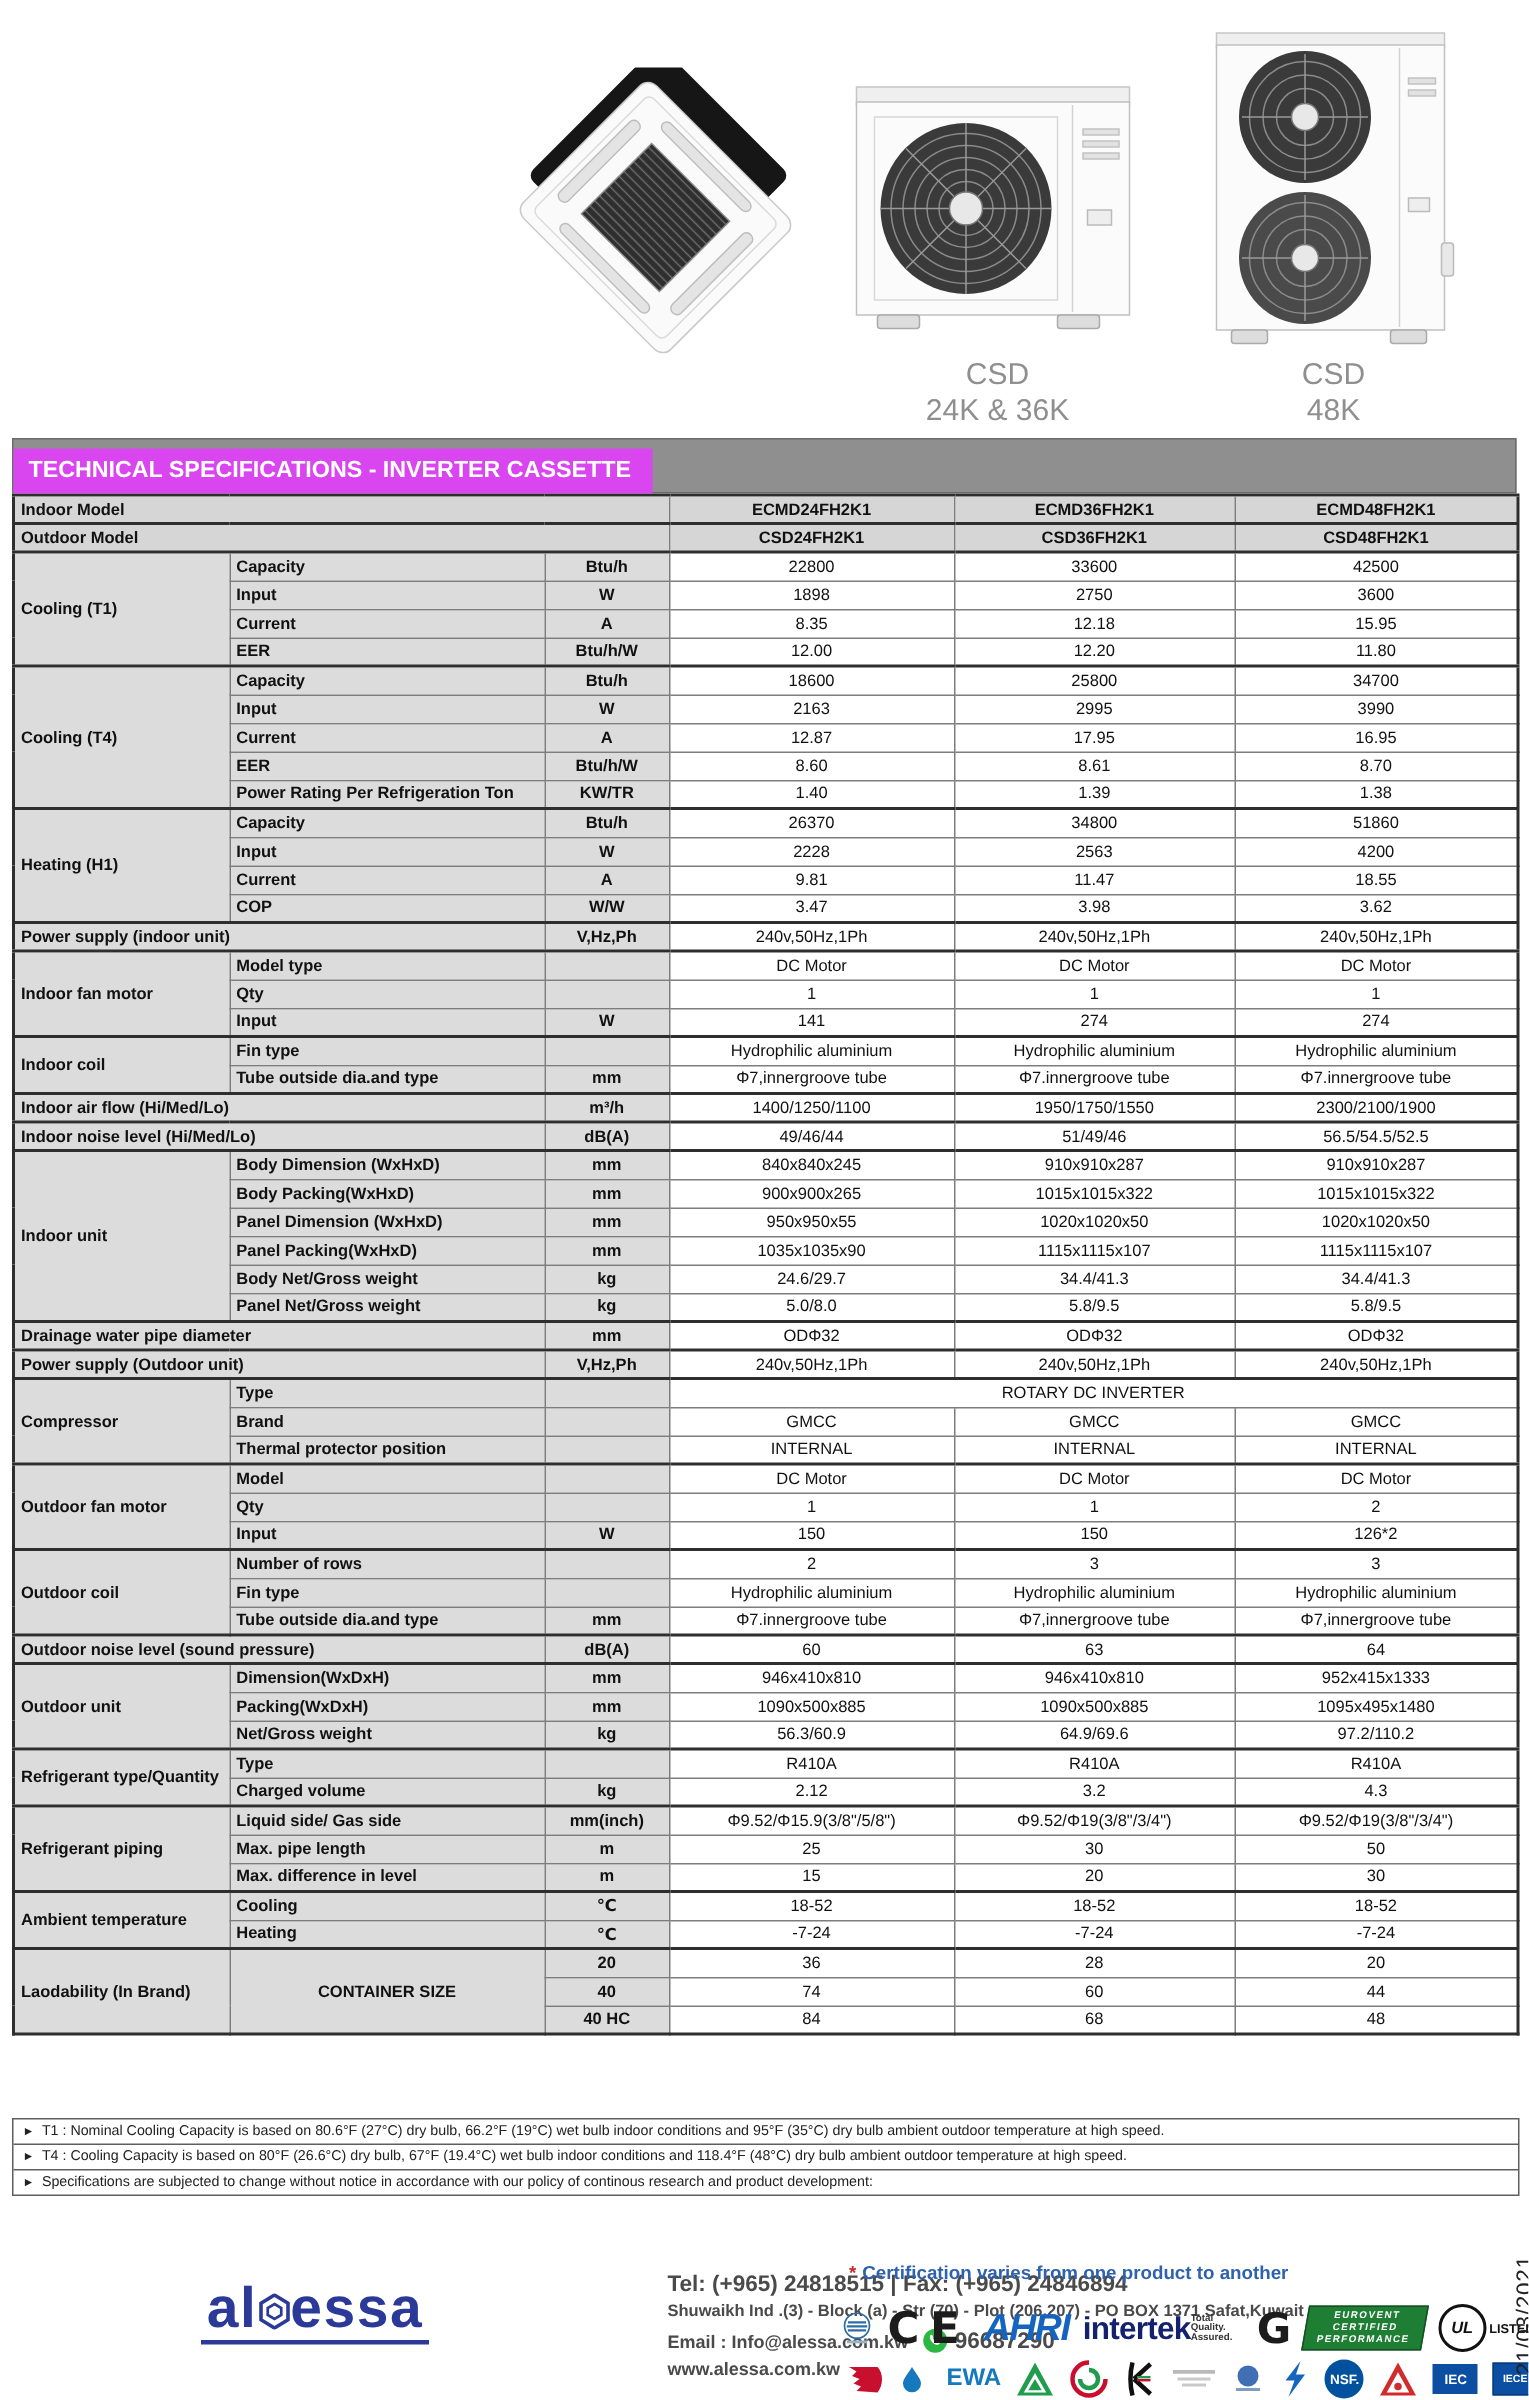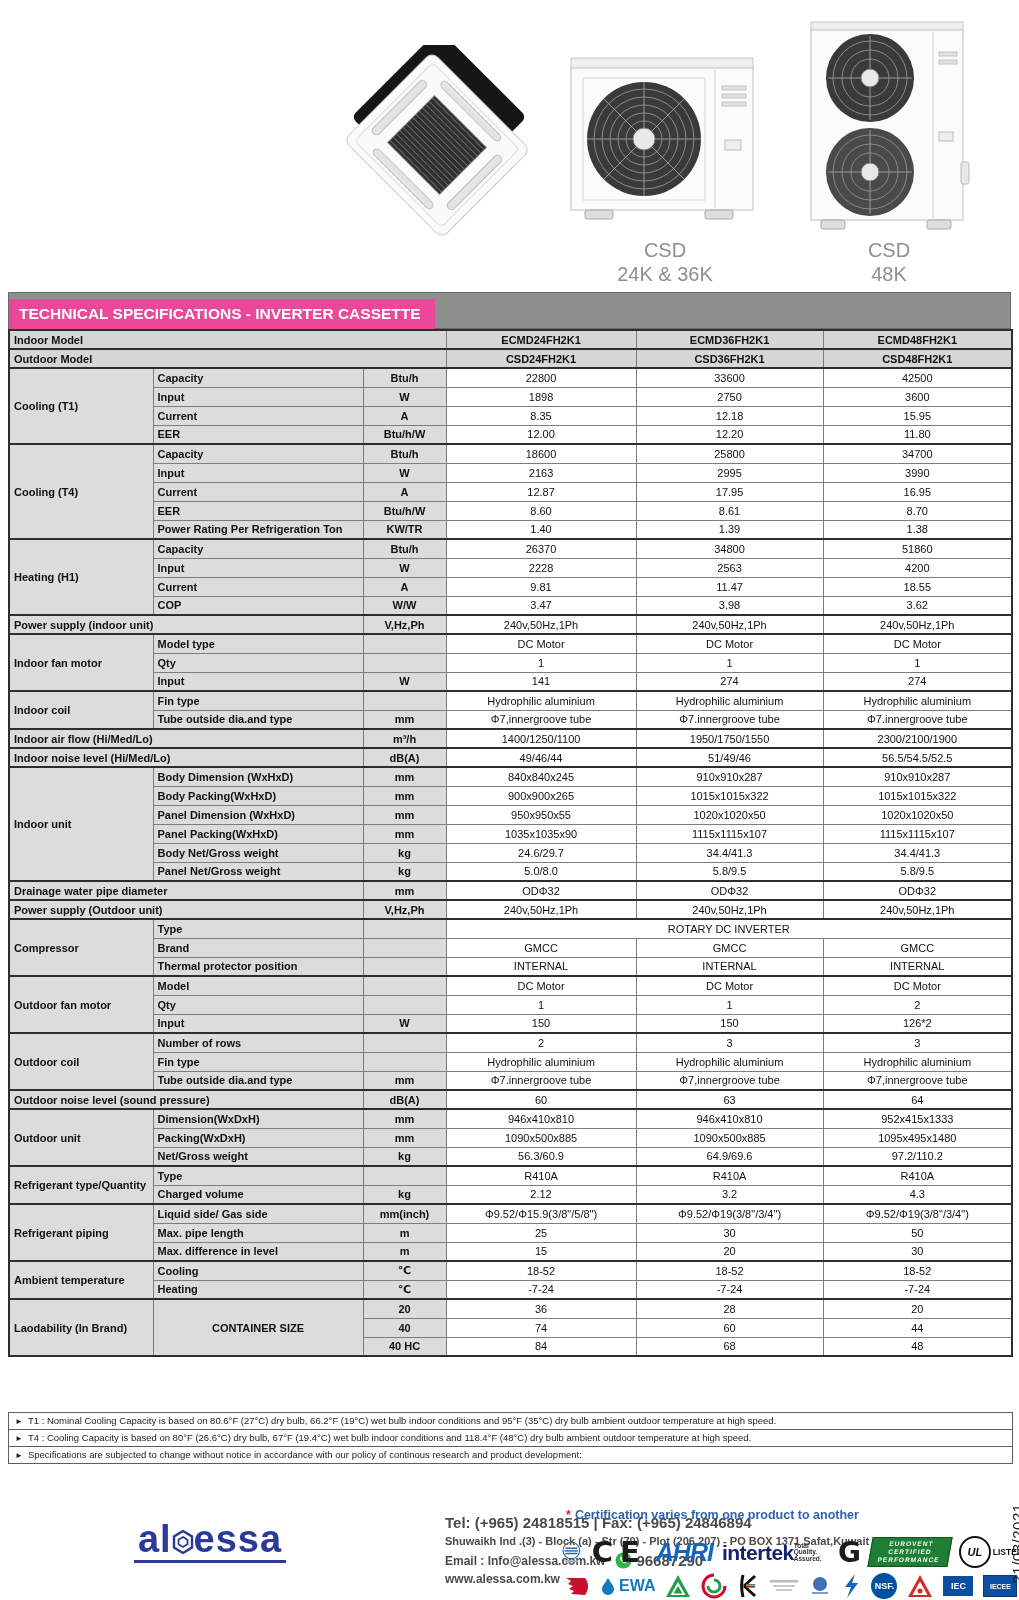--- a/index.html
+++ b/index.html
@@ -7,21 +7,21 @@
         font-family:"Liberation Sans","DejaVu Sans",sans-serif;color:#111;}
 
   
   .prod{position:absolute;}
   .prod-label{position:absolute;text-align:center;color:#8f8f8f;font-size:20px;line-height:1.2;
               font-family:"Liberation Sans",sans-serif;}
 
   
   #tablewrap{position:absolute;left:8px;top:292px;width:1003px;}
   .tbl-titlebar{height:37px;background:#8f8f8f;position:relative;border:1px solid #6b6b6b;box-sizing:border-box;}
-  .tbl-title{position:absolute;left:0;top:6px;height:30px;line-height:30px;background:#ec4899;color:#fff;
+  .tbl-title{position:absolute;left:0;top:6px;height:30px;line-height:30px;background:#d946ef;color:#fff;
              font-size:15.5px;font-weight:bold;padding:0 14px 0 10px;white-space:nowrap;}
   table.spec{border-collapse:collapse;table-layout:fixed;width:1003px;font-size:11px;
              border:2px solid #2e2e2e;}
   table.spec td{border:1px solid #7d7d7d;height:19px;padding:0 4px;vertical-align:middle;
                 overflow:hidden;white-space:nowrap;box-sizing:border-box;}
   td.c-group{background:#dcdcdc;font-weight:bold;text-align:left;}
   td.c-prop {background:#dcdcdc;font-weight:bold;text-align:left;}
   td.c-prop.c-center{text-align:center;}
   td.c-unit {background:#dcdcdc;font-weight:bold;text-align:center;}
   td.c-val  {background:#ffffff;text-align:center;}
@@ -60,21 +60,21 @@
   .intertek .it-main{font-size:21px;font-weight:bold;color:#14216e;letter-spacing:-0.5px;}
   .intertek .it-sub{font-size:6.5px;color:#333;font-weight:bold;margin-top:1px;}
   .gmark{font-size:28px;font-weight:bold;color:#1c1c1c;font-family:"DejaVu Sans",sans-serif;}
   .eurovent{background:#1e7e34;color:#fff;transform:skewX(-10deg);padding:2px 8px;text-align:center;
             border:1px solid #145021;}
   .eurovent div{font-size:6.5px;font-weight:bold;letter-spacing:1px;line-height:1.25;}
   .ul-wrap{display:flex;align-items:center;gap:2px;}
   .ul-circ{width:28px;height:28px;border:2px solid #111;border-radius:50%;display:flex;align-items:center;justify-content:center;
            font-size:11px;font-weight:bold;font-style:italic;color:#111;}
   .ul-listed{font-size:8.5px;font-weight:bold;color:#111;}
-  .ewa{display:flex;align-items:center;gap:4px;color:#1479bd;font-size:16px;font-weight:bold;}
+  .ewa{display:flex;align-items:center;gap:16px;color:#1479bd;font-size:16px;font-weight:bold;}
   .nsf{width:26px;height:26px;border-radius:50%;background:#00519e;color:#fff;display:flex;align-items:center;
        justify-content:center;font-size:9px;font-weight:bold;}
   .iec{width:30px;height:20px;background:#0b4ea2;color:#fff;display:flex;align-items:center;justify-content:center;
        font-size:9px;font-weight:bold;}
   .iecee{width:32px;height:20px;background:#0b4ea2;color:#fff;display:flex;align-items:center;justify-content:center;
          font-size:7px;font-weight:bold;border:1px solid #083a79;}
   .date-rot{position:absolute;left:962px;top:0px;width:110px;height:100px;}
   .date-rot span{display:block;transform:rotate(-90deg) translate(-20px,0);transform-origin:50% 50%;
                  font-size:15px;color:#222;white-space:nowrap;letter-spacing:0.5px;}
 </style>

